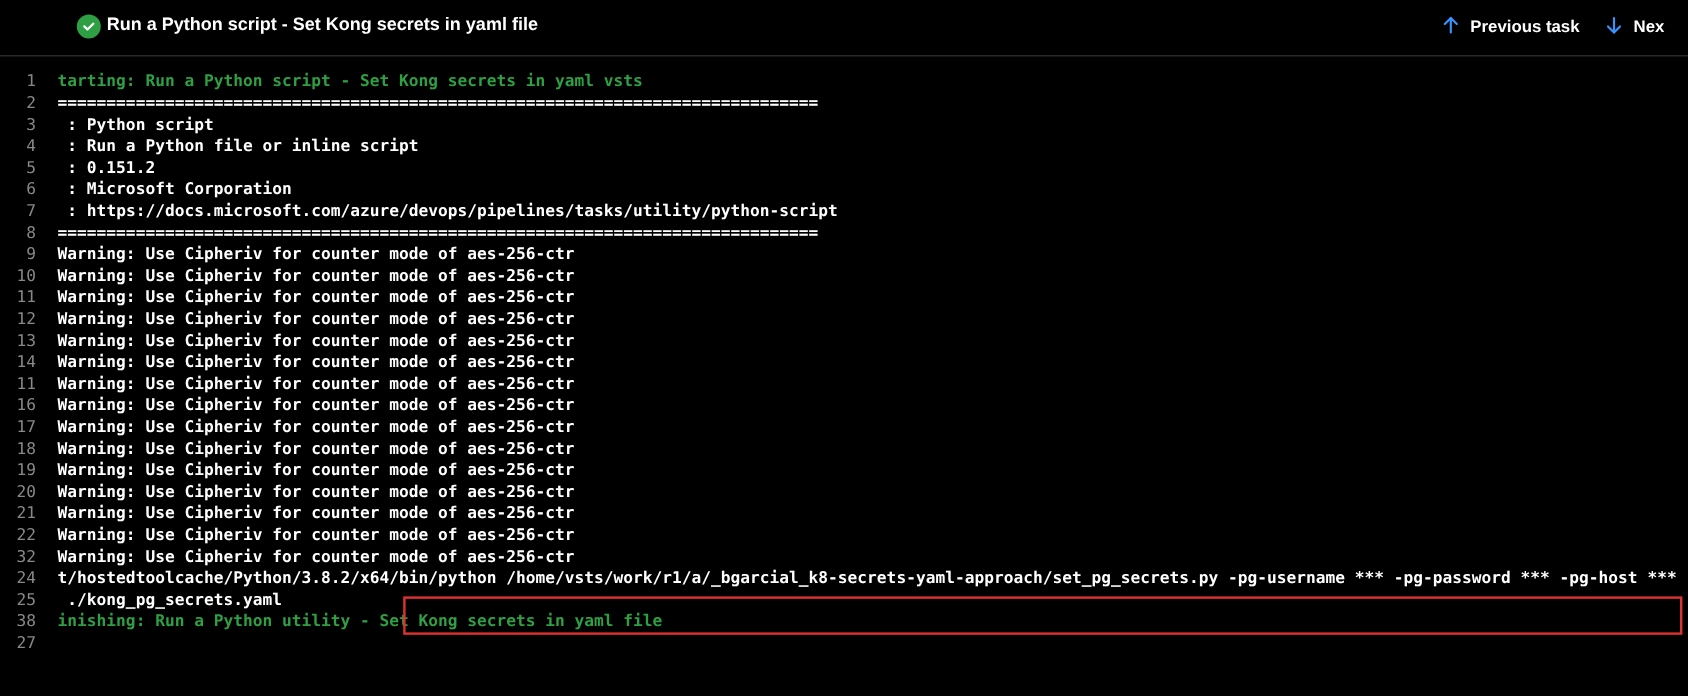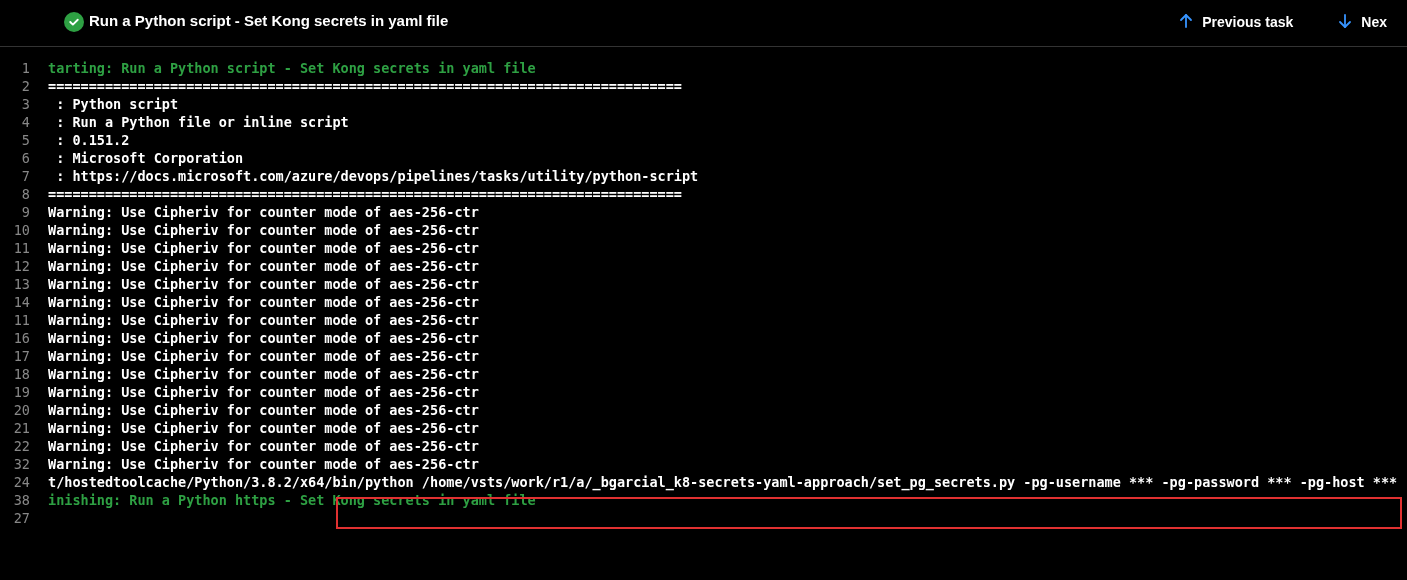--- a/index.html
+++ b/index.html
@@ -43,21 +43,21 @@
       height: 12px;
     }
     .header-title {
       font-size: 15px;
       font-weight: 600;
       color: #fff;
     }
     .header-right {
       display: flex;
       align-items: center;
-      gap: 44px;
+      gap: 21px;
       text-align: right;
     }
     .nav-link {
       display: flex;
       align-items: center;
       gap: 8px;
       color: #fff;
       font-size: 14px;
       font-weight: 600;
       cursor: pointer;
@@ -139,21 +139,21 @@
           <line x1="8" y1="2" x2="8" y2="14"></line>
           <polyline points="3,9 8,14 13,9"></polyline>
         </svg>
       </span>
       <span>Nex</span>
     </div>
   </div>
 </div>
 
 <div class="log-container" id="log-container">
-    <div class="log-line"><span class="line-number">1</span><span class="line-content green-text">tarting: Run a Python script - Set Kong secrets in yaml file</span></div>
+    <div class="log-line"><span class="line-number">1</span><span class="line-content green-text">tarting: Run a Python script - Set Kong secrets in yaml vsts</span></div>
     <div class="log-line"><span class="line-number">2</span><span class="line-content white-text">==============================================================================</span></div>
     <div class="log-line"><span class="line-number">3</span><span class="line-content white-text"> : Python script</span></div>
     <div class="log-line"><span class="line-number">4</span><span class="line-content white-text"> : Run a Python file or inline script</span></div>
     <div class="log-line"><span class="line-number">5</span><span class="line-content white-text"> : 0.151.2</span></div>
     <div class="log-line"><span class="line-number">6</span><span class="line-content white-text"> : Microsoft Corporation</span></div>
     <div class="log-line"><span class="line-number">7</span><span class="line-content white-text"> : <span class="underline">https://docs.microsoft.com/azure/devops/pipelines/tasks/utility/python-script</span></span></div>
     <div class="log-line"><span class="line-number">8</span><span class="line-content white-text">==============================================================================</span></div>
     <div class="log-line"><span class="line-number">9</span><span class="line-content white-text">Warning: Use Cipheriv for counter mode of aes-256-ctr</span></div>
     <div class="log-line"><span class="line-number">10</span><span class="line-content white-text">Warning: Use Cipheriv for counter mode of aes-256-ctr</span></div>
     <div class="log-line"><span class="line-number">11</span><span class="line-content white-text">Warning: Use Cipheriv for counter mode of aes-256-ctr</span></div>
@@ -163,17 +163,18 @@
     <div class="log-line"><span class="line-number">11</span><span class="line-content white-text">Warning: Use Cipheriv for counter mode of aes-256-ctr</span></div>
     <div class="log-line"><span class="line-number">16</span><span class="line-content white-text">Warning: Use Cipheriv for counter mode of aes-256-ctr</span></div>
     <div class="log-line"><span class="line-number">17</span><span class="line-content white-text">Warning: Use Cipheriv for counter mode of aes-256-ctr</span></div>
     <div class="log-line"><span class="line-number">18</span><span class="line-content white-text">Warning: Use Cipheriv for counter mode of aes-256-ctr</span></div>
     <div class="log-line"><span class="line-number">19</span><span class="line-content white-text">Warning: Use Cipheriv for counter mode of aes-256-ctr</span></div>
     <div class="log-line"><span class="line-number">20</span><span class="line-content white-text">Warning: Use Cipheriv for counter mode of aes-256-ctr</span></div>
     <div class="log-line"><span class="line-number">21</span><span class="line-content white-text">Warning: Use Cipheriv for counter mode of aes-256-ctr</span></div>
     <div class="log-line"><span class="line-number">22</span><span class="line-content white-text">Warning: Use Cipheriv for counter mode of aes-256-ctr</span></div>
     <div class="log-line"><span class="line-number">32</span><span class="line-content white-text">Warning: Use Cipheriv for counter mode of aes-256-ctr</span></div>
     <div class="log-line"><span class="line-number">24</span><span class="line-content white-text">t/hostedtoolcache/Python/3.8.2/x64/bin/python /home/vsts/work/r1/a/_bgarcial_k8-secrets-yaml-approach/set_pg_secrets.py -pg-username *** -pg-password *** -pg-host *** -pg-database ***</span></div>
-    <div class="log-line"><span class="line-number">38</span><span class="line-content green-text">inishing: Run a Python https - Set Kong secrets in yaml file</span></div>
+    <div class="log-line"><span class="line-number">25</span><span class="line-content white-text"> ./kong_pg_secrets.yaml</span></div>
+    <div class="log-line"><span class="line-number">38</span><span class="line-content green-text">inishing: Run a Python utility - Set Kong secrets in yaml file</span></div>
     <div class="log-line"><span class="line-number">27</span><span class="line-content white-text"></span></div>
   </div>
 
 <div class="highlight-box"></div>
 
 </body></html>

